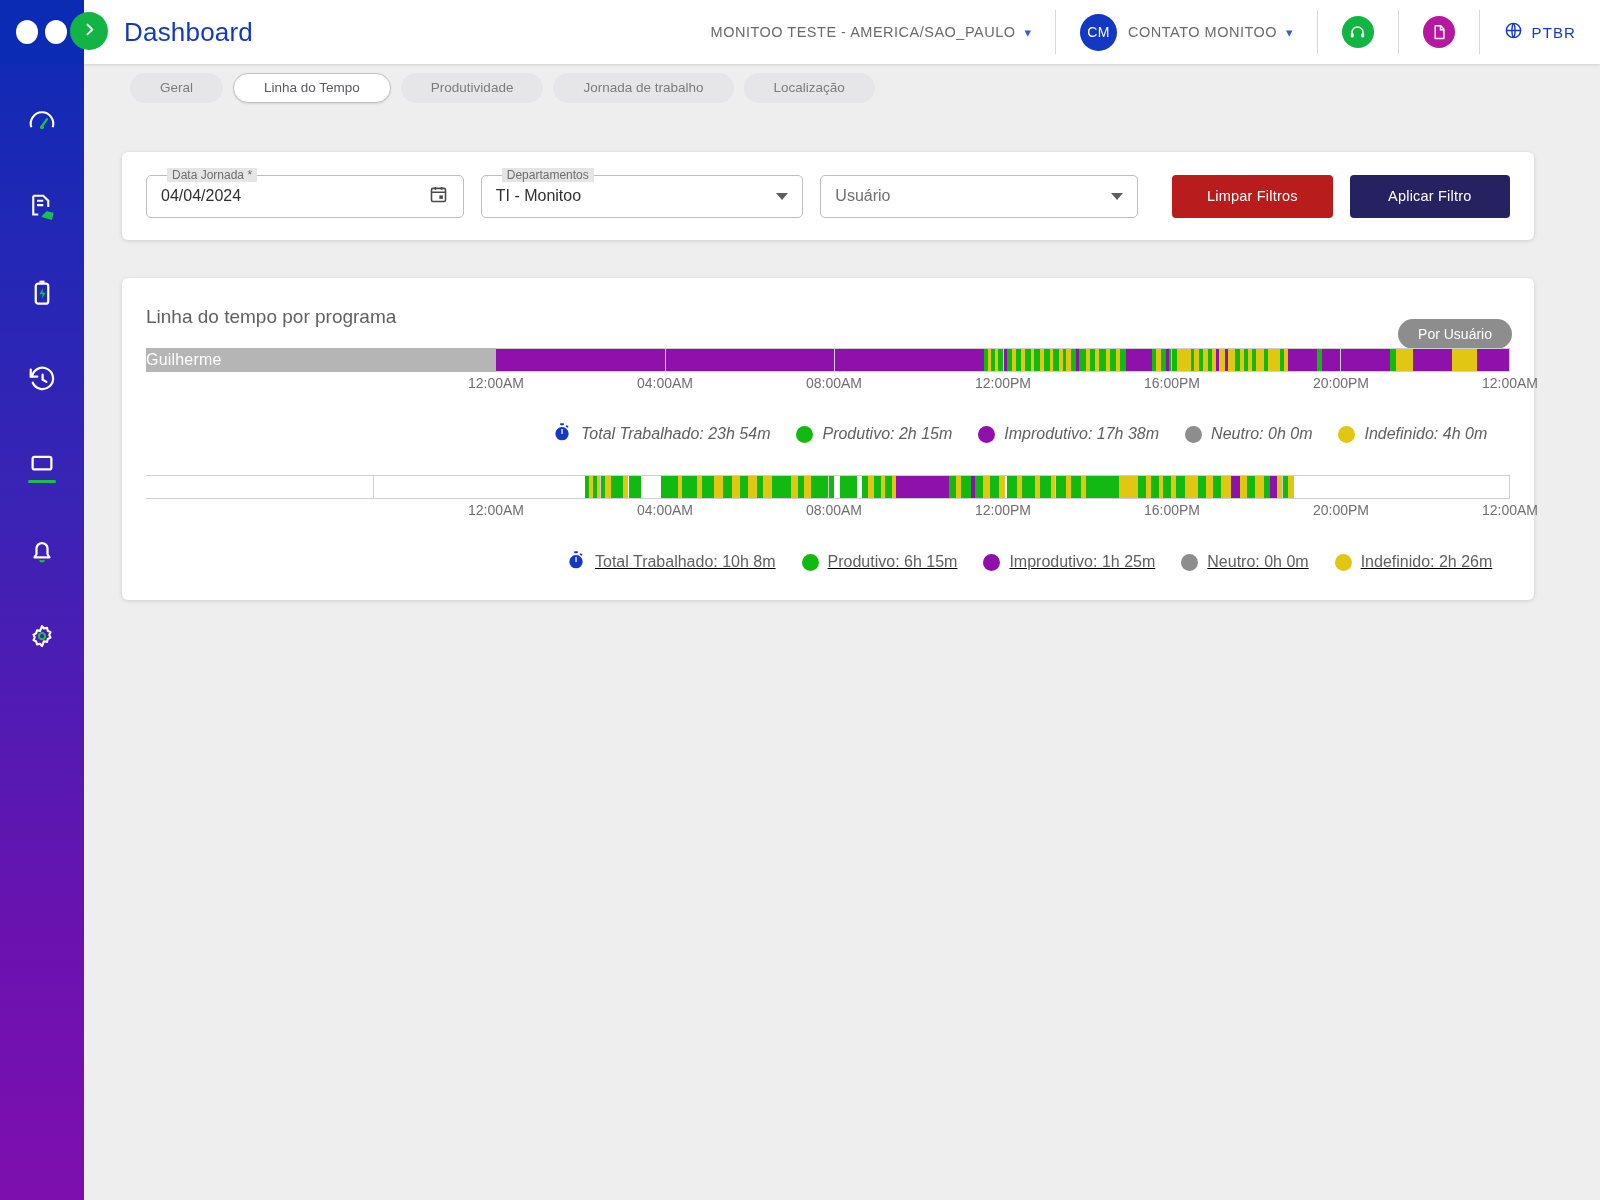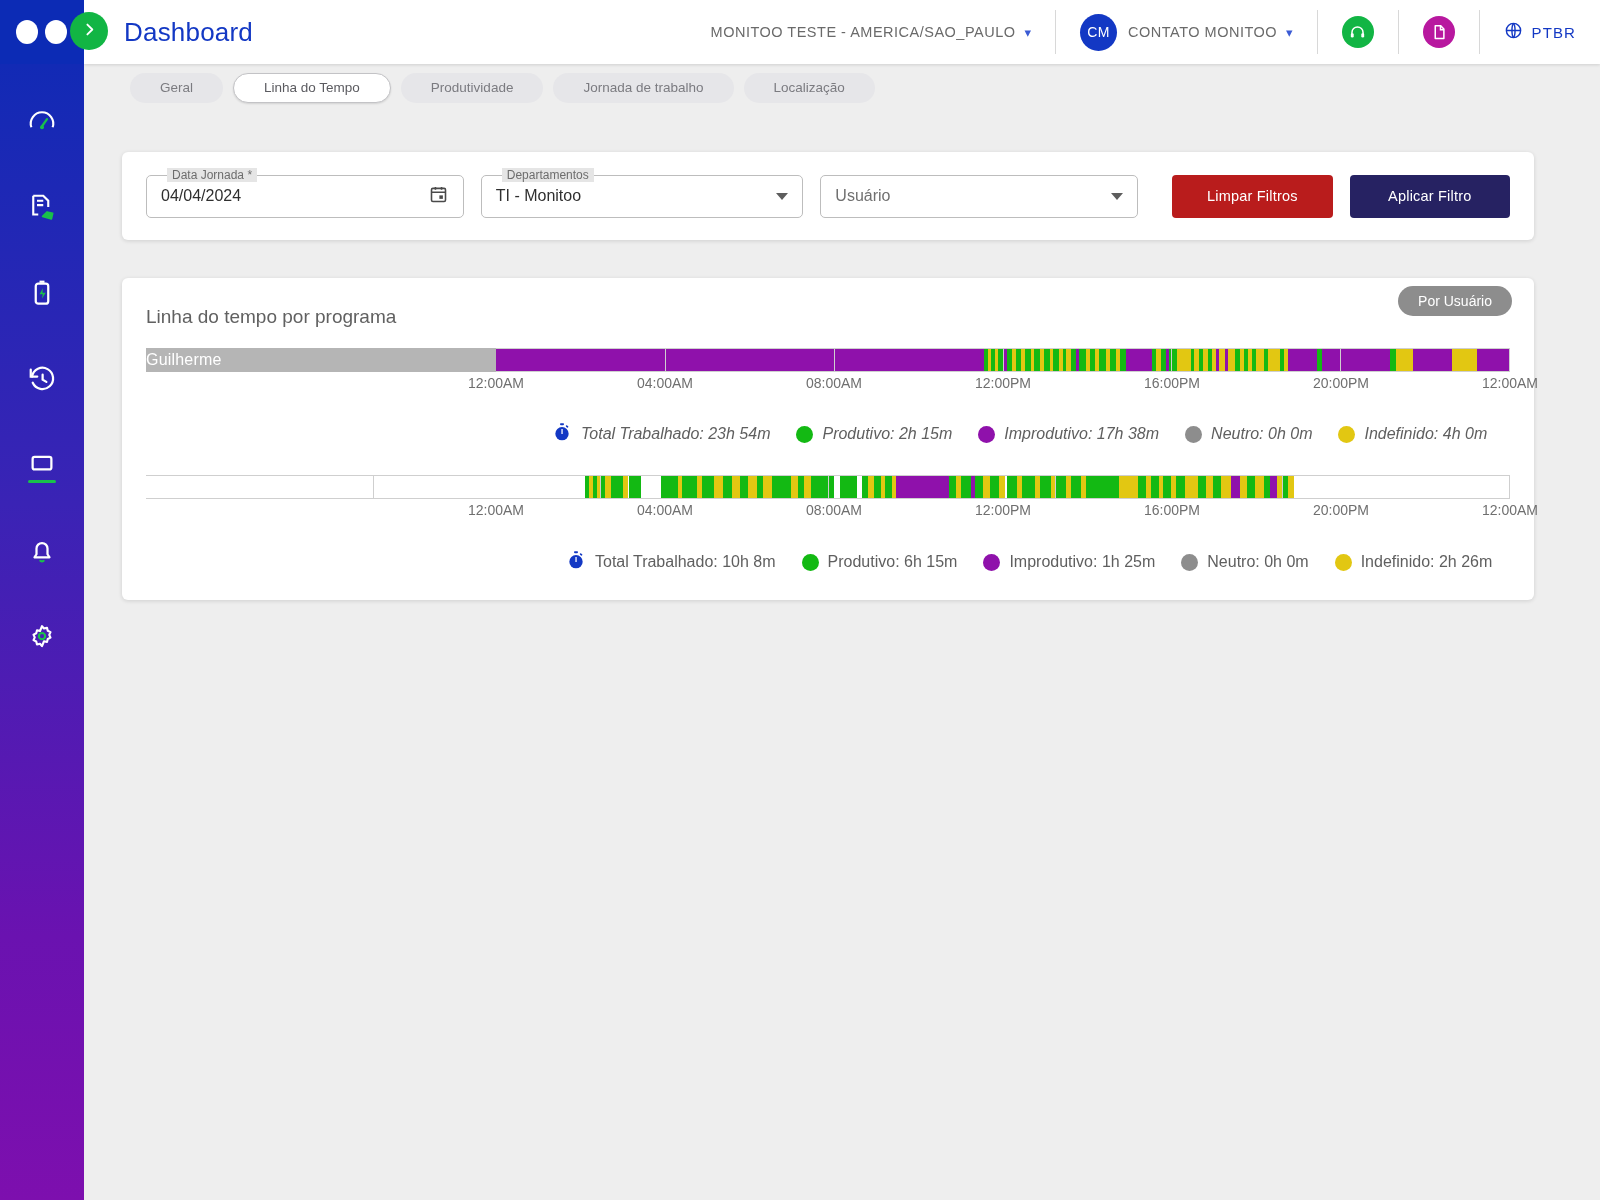--- a/index.html
+++ b/index.html
@@ -96,21 +96,21 @@
   #btn-clear { background: #b91c1c; width: 163px; }
   #btn-apply { background: #262262; width: 163px; }
 
   
   #tl-card {
     position: absolute; left: 122px; top: 278px; width: 1412px; height: 322px;
     background: #fff; border-radius: 6px; box-shadow: 0 1px 4px rgba(0,0,0,.13);
   }
   #tl-title { position: absolute; left: 24px; top: 28px; font-size: 19px; color: #616161; }
   #por-usuario {
-    position: absolute; right: 22px; top: 8px; height: 30px; padding: 0 20px;
+    position: absolute; right: 22px; top: 41px; height: 30px; padding: 0 20px;
     background: #8d8d8d; color: #fff; border: none; border-radius: 15px;
     font-size: 14px; cursor: pointer; font-family: "Liberation Sans", sans-serif;
   }
 
   .tl-row { position: absolute; left: 24px; width: 1364px; }
   .tl-bar-line { position: relative; height: 24px; display: flex; }
   .tl-name {
     width: 350px; background: #b5b5b5; color: #fff; font-size: 16px;
     display: flex; align-items: center; letter-spacing: .2px;
   }
@@ -497,21 +497,21 @@
     <div class="tl-axis" id="axis1">
         <span class="tl-tick" style="left: 25.6598%;">12:00AM</span>
         <span class="tl-tick" style="left: 38.0499%;">04:00AM</span>
         <span class="tl-tick" style="left: 50.4399%;">08:00AM</span>
         <span class="tl-tick" style="left: 62.8299%;">12:00PM</span>
         <span class="tl-tick" style="left: 75.2199%;">16:00PM</span>
         <span class="tl-tick" style="left: 87.61%;">20:00PM</span>
         <span class="tl-tick" style="left: 100%;">12:00AM</span>
       </div>
   </div>
-  <div class="legend" id="legend1" style="top:272px; left:444px;">
+  <div class="legend" id="legend1" style="top:272px; left:444px;text-decoration:underline;">
       <div class="lg-item">
         <span><svg width="20" height="20" viewBox="0 0 24 24" fill="#1338c4">
             <rect x="9.6" y="1.4" width="4.8" height="2.4" rx="1"></rect>
             <circle cx="12" cy="14" r="8"></circle>
             <rect x="16.6" y="4.2" width="3.4" height="2" rx="1" transform="rotate(40 18 5)"></rect>
             <rect x="11.3" y="8.4" width="1.5" height="6" fill="#fff"></rect>
           </svg></span>
         <span>Total Trabalhado: 10h 8m</span>
       </div>
       <div class="lg-item">

